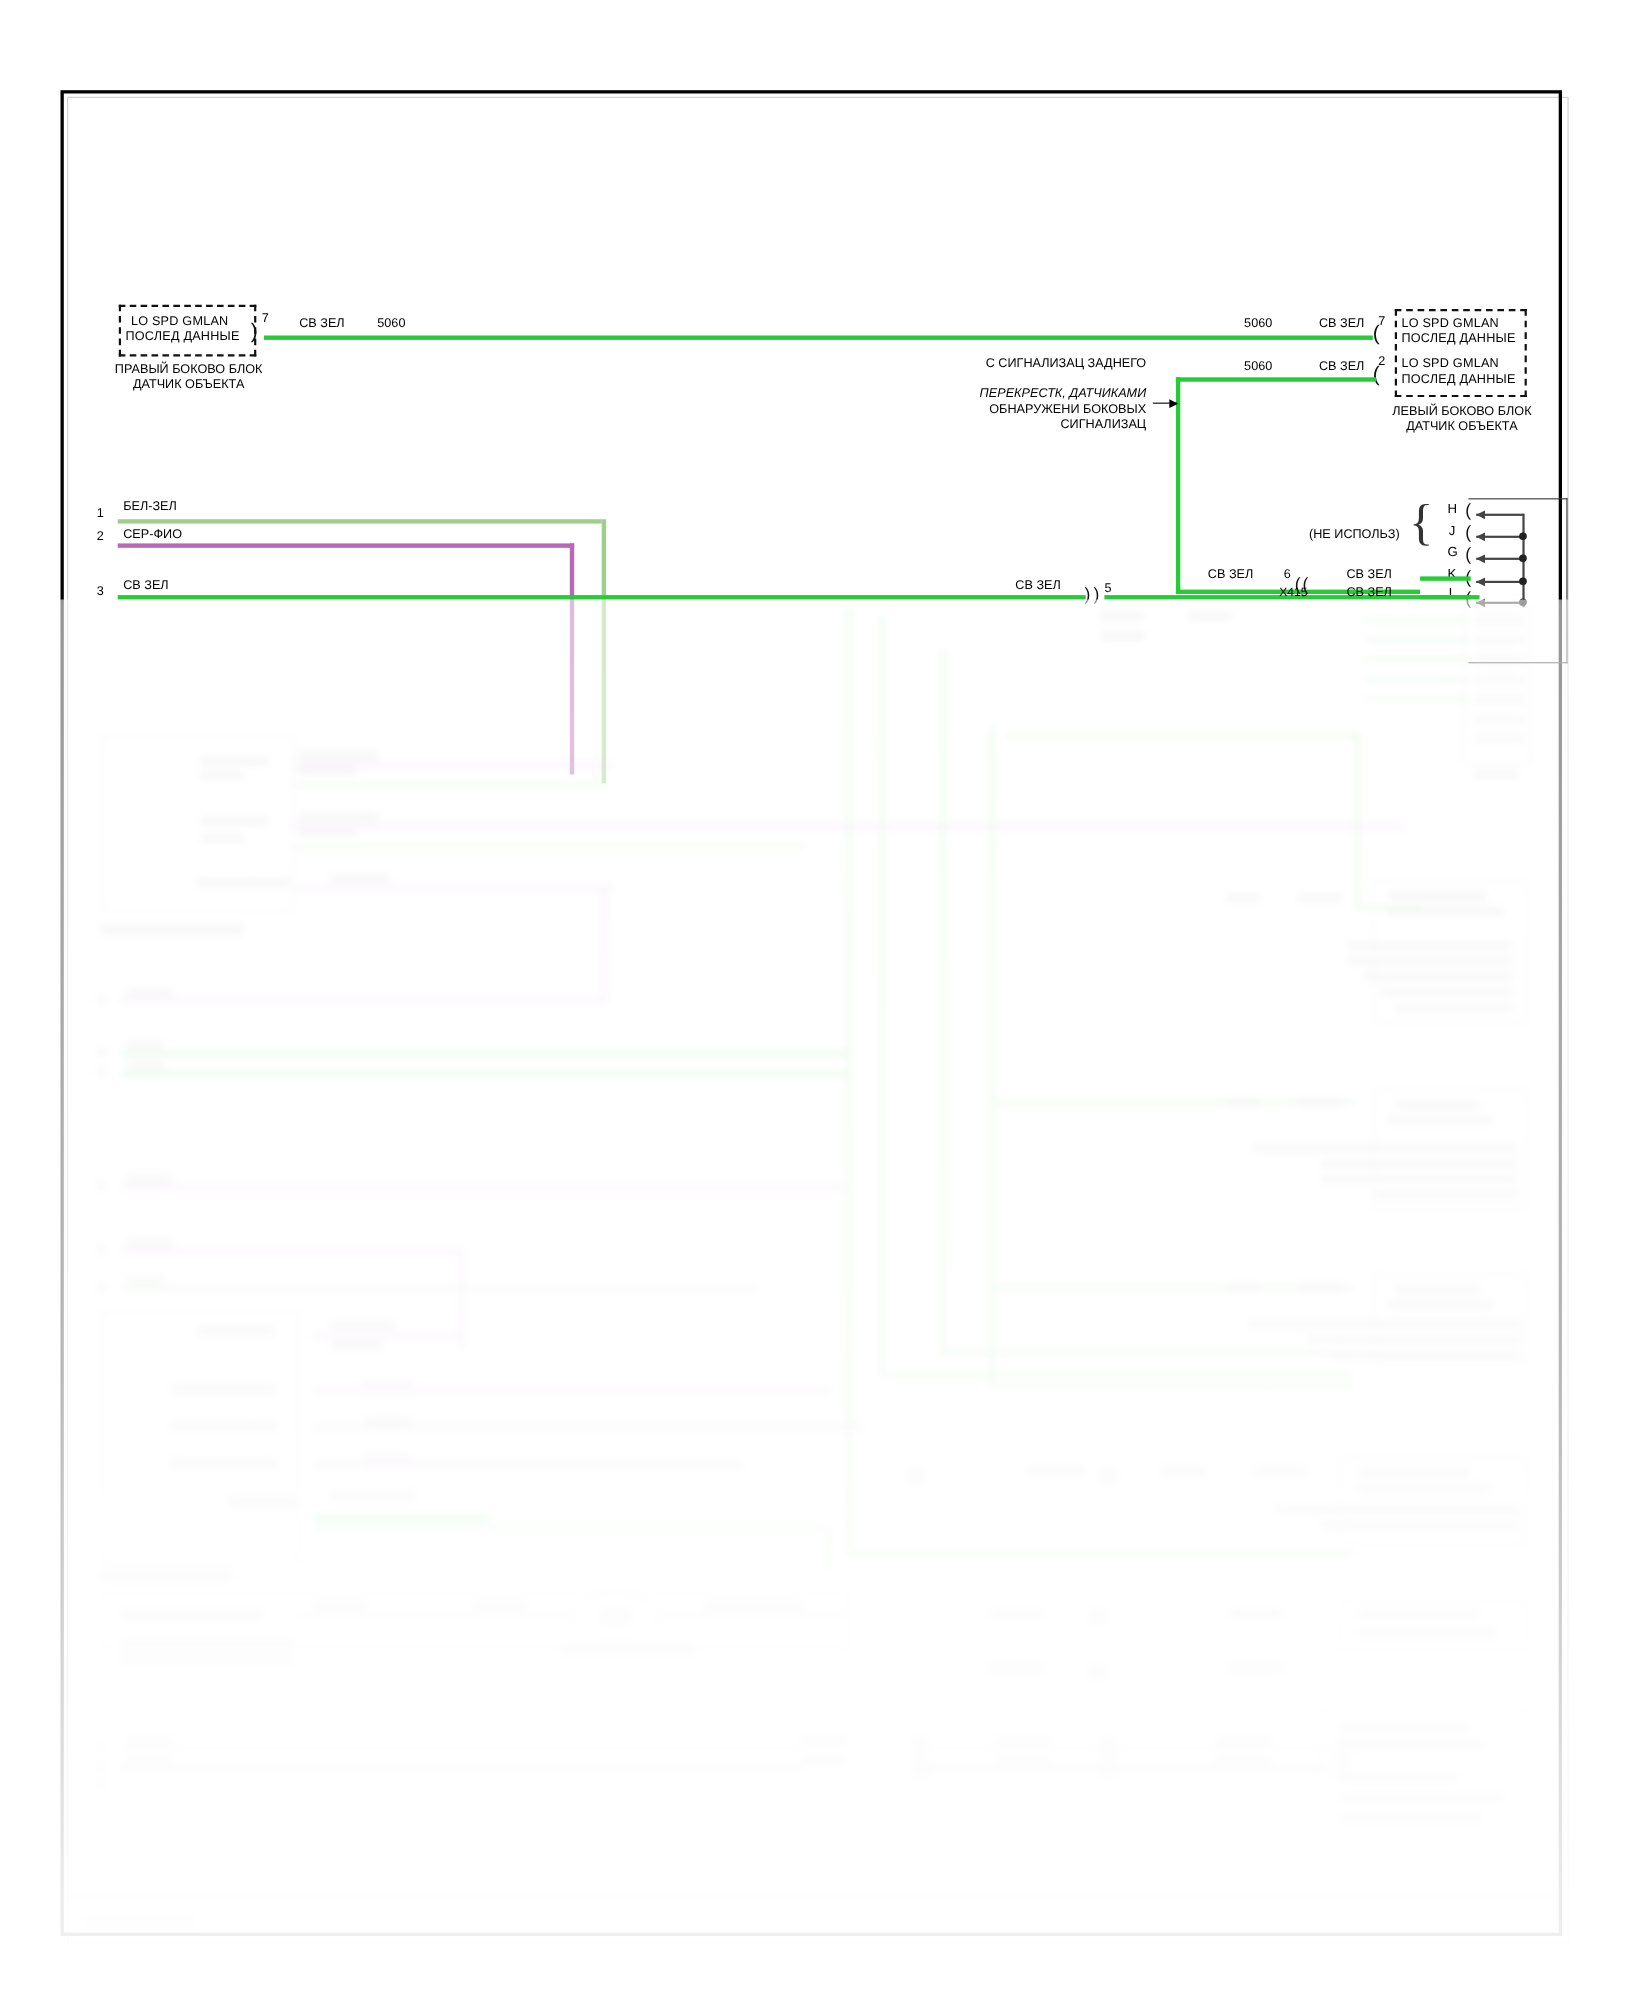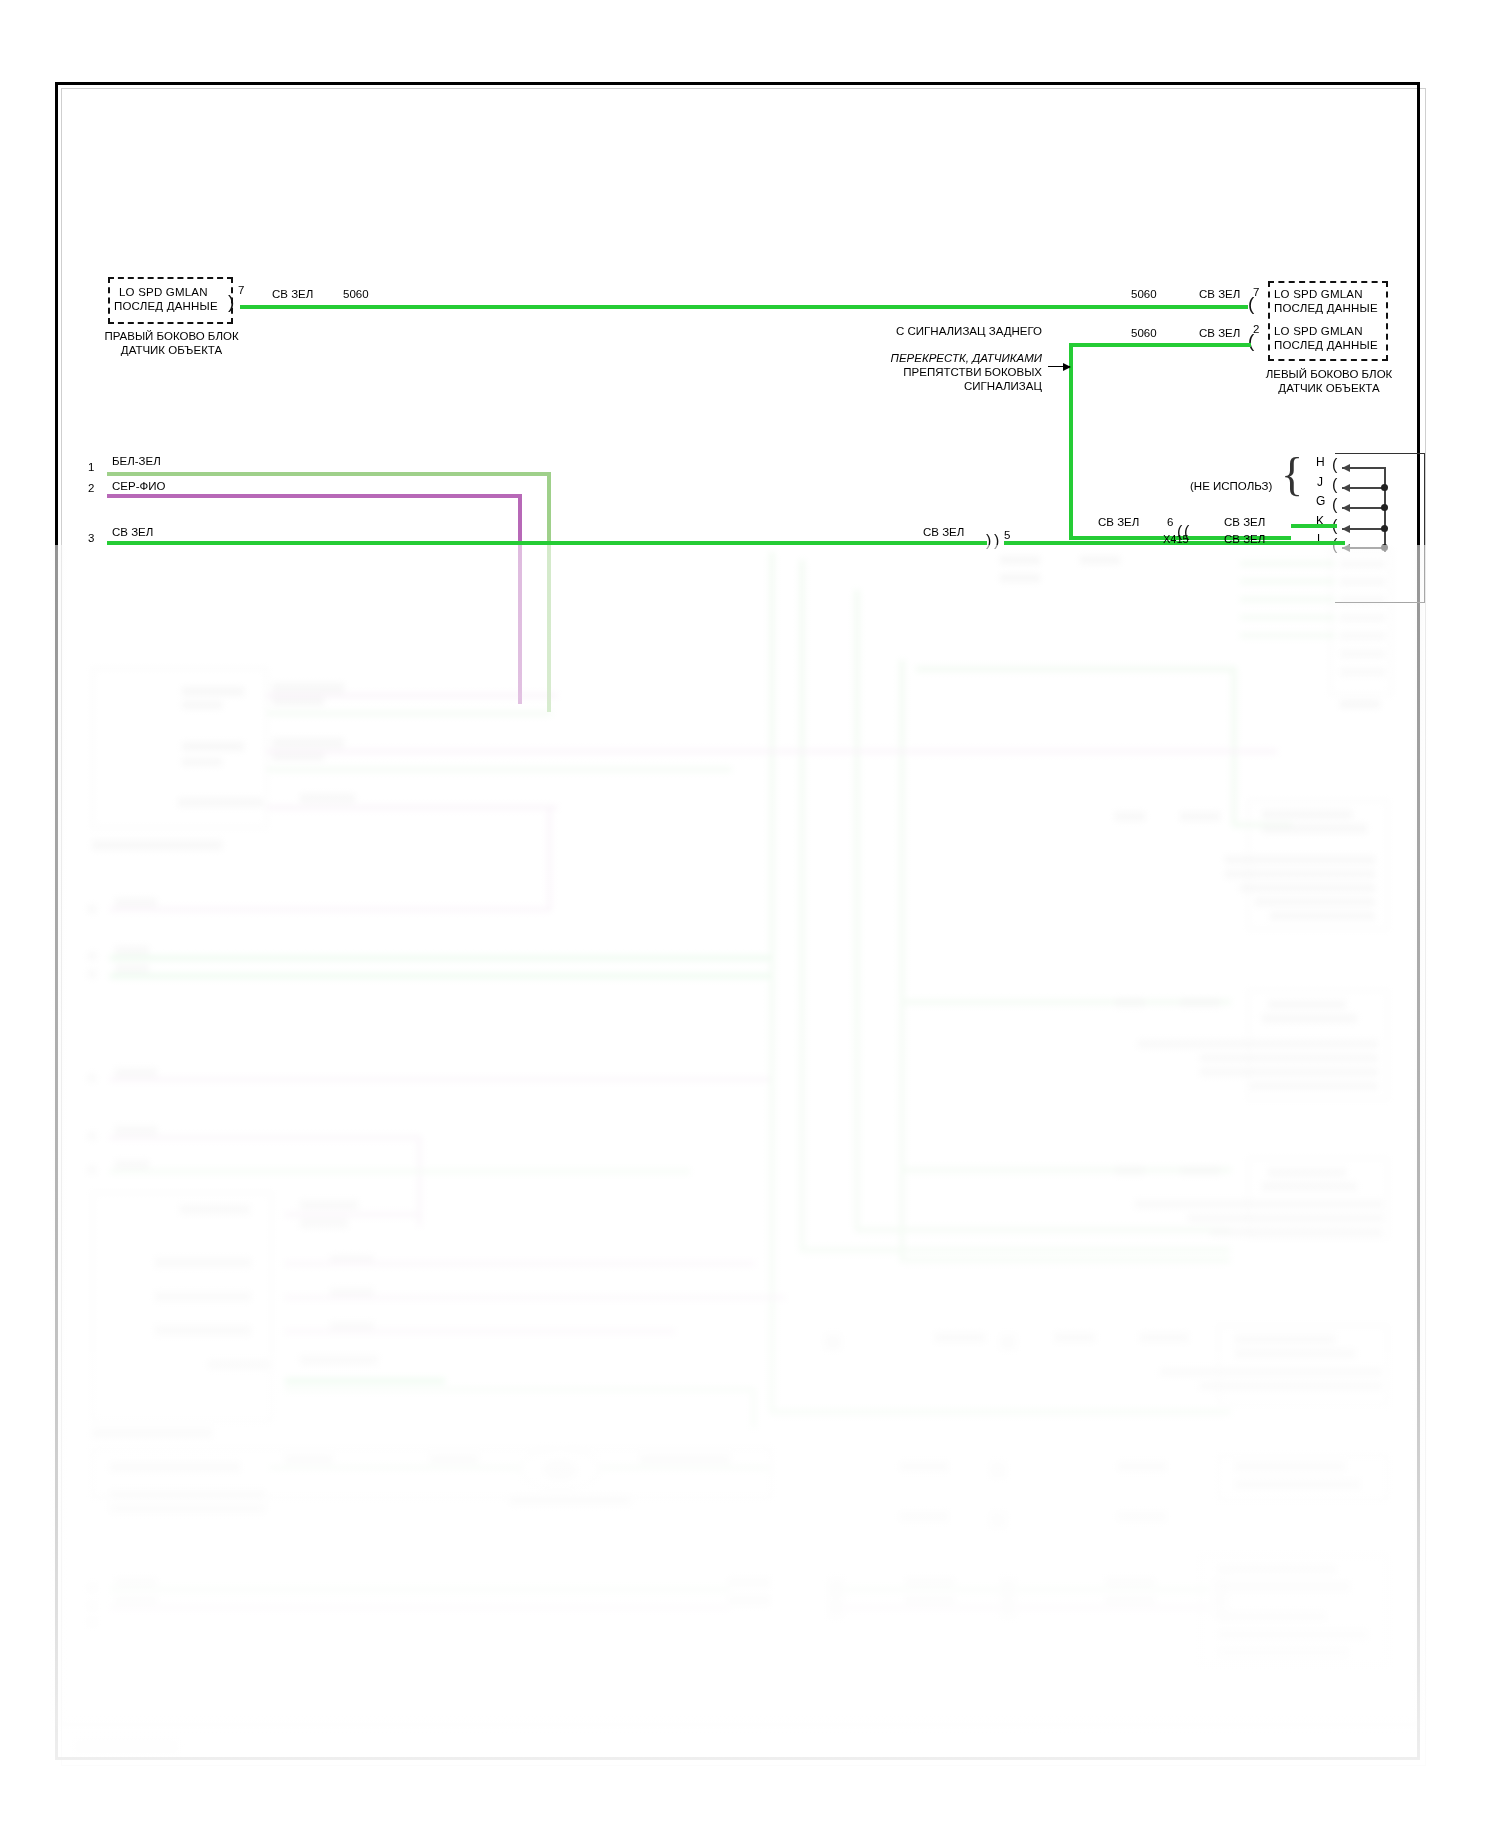--- a/index.html
+++ b/index.html
@@ -114,21 +114,21 @@
   <div class="modcap" style="left:1258px;top:381px;width:142px;">ДАТЧИК ОБЪЕКТА</div>
 
   <div class="w wh green" style="left:1069px;top:343px;width:182px;"></div>
   <div class="w wv green" style="left:1069px;top:343px;height:197px;"></div>
   <div class="w wh green" style="left:1069px;top:536px;width:222px;"></div>
   <div class="lbl" style="left:1131px;top:327px;">5060</div>
   <div class="lbl" style="left:1199px;top:327px;">СВ ЗЕЛ</div>
 
   <div class="note" style="left:820px;top:324px;width:222px;">С СИГНАЛИЗАЦ ЗАДНЕГО</div>
   <div class="note" style="left:820px;top:351px;width:222px;font-style:italic;">ПЕРЕКРЕСТК, ДАТЧИКАМИ</div>
-  <div class="note" style="left:820px;top:365px;width:222px;">ПРЕПЯТСТВИ БОКОВЫХ</div>
+  <div class="note" style="left:820px;top:365px;width:222px;">ОБНАРУЖЕНИ БОКОВЫХ</div>
   <div class="note" style="left:820px;top:379px;width:222px;">СИГНАЛИЗАЦ</div>
   <div class="arrow" style="left:1048px;top:366px;width:22px;"></div>
 
   <div class="pin" style="left:88px;top:461px;">1</div>
   <div class="lbl" style="left:112px;top:455px;">БЕЛ-ЗЕЛ</div>
   <div class="w wh green-soft" style="left:107px;top:472px;width:440px;"></div>
   <div class="w wv green-soft" style="left:547px;top:472px;height:240px;"></div>
 
   <div class="pin" style="left:88px;top:482px;">2</div>
   <div class="lbl" style="left:112px;top:480px;">СЕР-ФИО</div>

